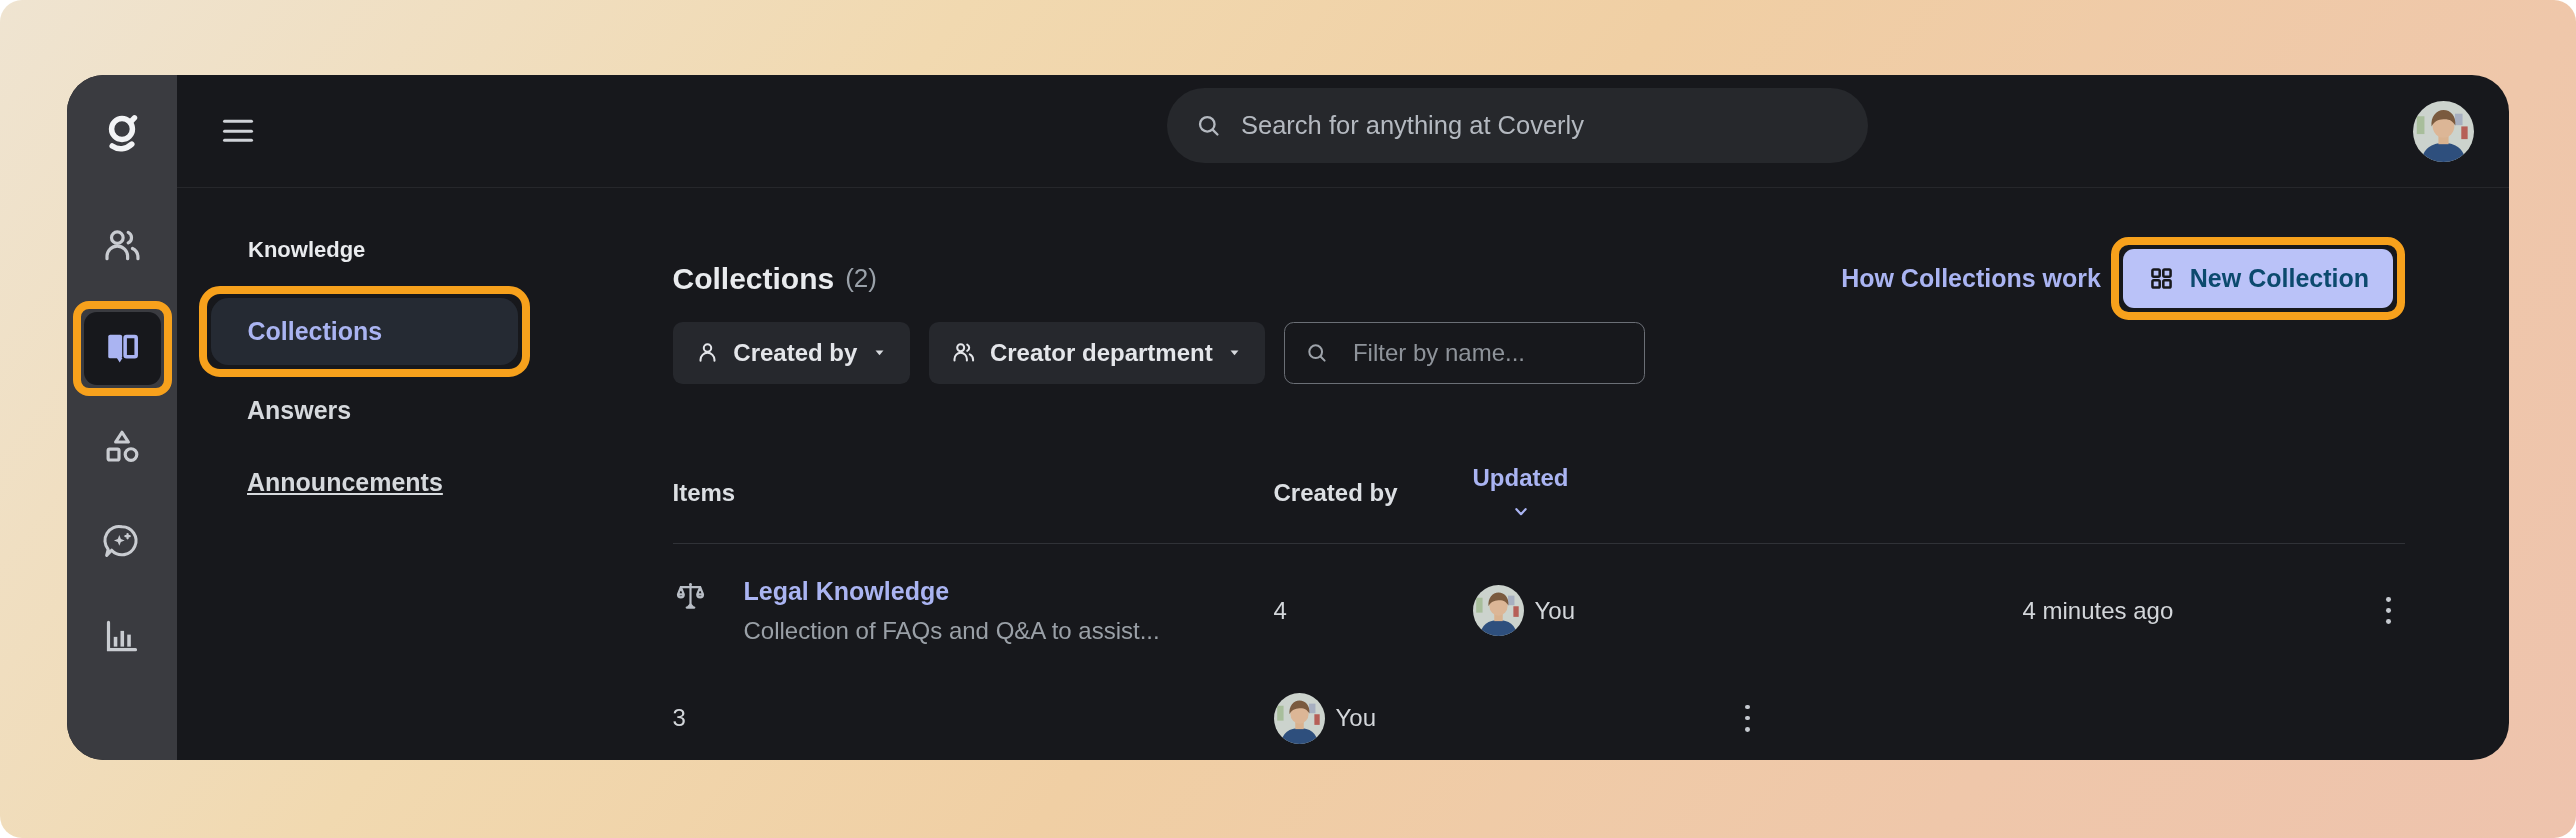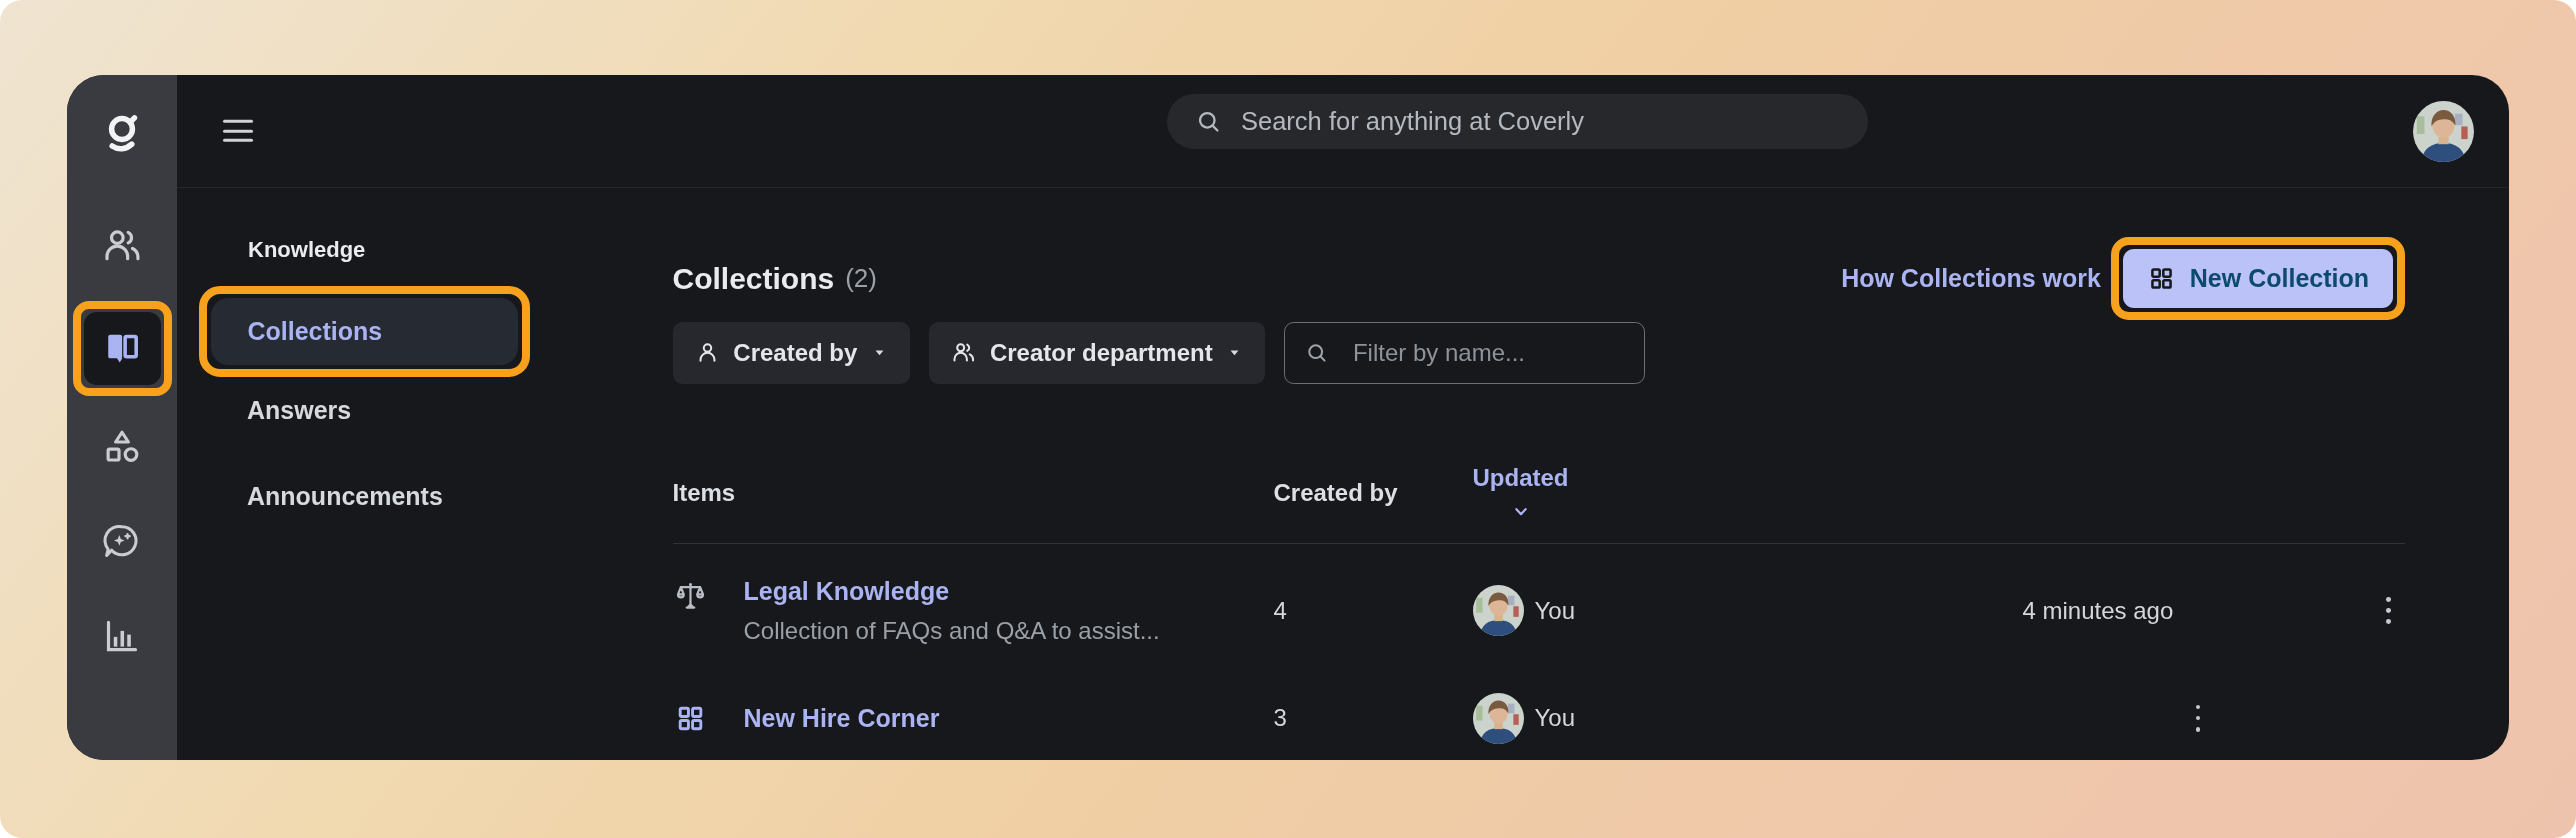--- a/index.html
+++ b/index.html
@@ -28,38 +28,38 @@
   .book-tile { width:77px; height:73px; background:#17181c; border-radius:12.8px; display:flex; align-items:center; justify-content:center; cursor:pointer; }
   .s-shapes { top:349px; }
   .s-chat { top:443px; }
   .s-chart { top:539px; }
   
   .right { position:relative; flex:1; display:flex; flex-direction:column; }
   .topbar { position:relative; height:113px; flex:none; border-bottom:1.6px solid #26272b; }
   .hamburger { position:absolute; left:46px; top:50%; transform:translateY(-50%); width:30px; cursor:pointer; display:flex; flex-direction:column; gap:6.4px; }
   .hamburger i { display:block; height:3.2px; border-radius:1.6px; background:#cfd2d7; }
   .searchbar {
-    position:absolute; left:990px; top:19px; width:701px; height:55px; border-radius:38px;
+    position:absolute; left:990px; top:13px; width:701px; height:75px; border-radius:38px;
     background:#26282c; display:flex; align-items:center; gap:16px; padding-left:27px; cursor:text;
   }
   .search-input { background:transparent; border:0; outline:0; width:542px; font-size:25.5px; color:#e0e3e7; font-family:inherit; }
   .search-input::placeholder { color:#b4b9c0; }
   .avatar-top { position:absolute; right:35px; top:25.5px; width:61px; height:61px; cursor:pointer; }
   
   .content { flex:1; display:flex; }
   .knav { width:478px; flex:none; padding-top:49px; }
   .knav-title { margin:0 0 0 71px; font-size:22px; font-weight:700; color:#e9ebee; }
   .nav-annot { display:block; width:fit-content; margin:23px 0 0 21.5px; border:8px solid var(--annotation-orange,#f7a11c); border-radius:21px; padding:4px; }
   .nav-pill {
     width:307px; height:67px; background:var(--active-pill-bg,#252a33); border-radius:17.5px;
     display:flex; align-items:center; padding-left:37px; color:var(--accent,#aab4f2);
     font-size:25px; font-weight:600; cursor:pointer;
   }
   .knav-item { margin:19px 0 0 70px; font-size:25px; font-weight:600; color:#d6d9dd; cursor:pointer; width:fit-content; }
-  .knav-item.second { margin-top:57px; }
+  .knav-item.second { margin-top:43px;text-decoration:underline; }
   .main { flex:1; padding:49px 104px 0 17.5px; position:relative; }
   .main-header { display:flex; align-items:center; height:83px; }
   .main-title { font-size:30px; font-weight:700; color:#e9ebee; }
   .main-count { font-size:26px; font-weight:400; color:#9aa1a9; margin-left:11px; }
   .spacer { flex:1; }
   .help-link { color:var(--accent,#aab4f2); font-size:25px; font-weight:600; margin-right:9.6px; cursor:pointer; }
   .btn-annot { border:8px solid var(--annotation-orange,#f7a11c); border-radius:17.5px; padding:4px; }
   .new-btn {
     height:59px; border:0; border-radius:11px; background:var(--accent-button-bg,#bac2f8);
     color:#0c4a6e; font-size:25px; font-weight:700; font-family:inherit;
@@ -304,33 +304,20 @@
               </span>
               <span class="cell">4 minutes ago</span>
               <span class="kebab">
                   <i></i>
                   <i></i>
                   <i></i>
                 </span>
             </div>
 
             <div class="tgrid row row2">
-              <div class="name-cell">
-                <span class="row-icon">
-                  <svg width="33" height="33" viewBox="0 0 24 24" fill="none" stroke="#aab4f2" stroke-width="2.1">
-                    <rect x="4.5" y="4.5" width="6" height="6" rx="1.1"></rect>
-                      <rect x="13.5" y="4.5" width="6" height="6" rx="1.1"></rect>
-                    <rect x="4.5" y="13.5" width="6" height="6" rx="1.1"></rect>
-                      <rect x="13.5" y="13.5" width="6" height="6" rx="1.1"></rect>
-                  </svg>
-                </span>
-                <span>
-                  <div class="row-title">New Hire Corner</div>
-                </span>
-              </div>
               <span class="cell">3</span>
               <span class="created-cell">
                 <svg class="avatar-sm" viewBox="0 0 48 48">
                     <use href="#sym-avatar"></use>
                   </svg>
                 <span>You</span>
               </span>
               <span class="kebab">
                   <i></i>
                   <i></i>

